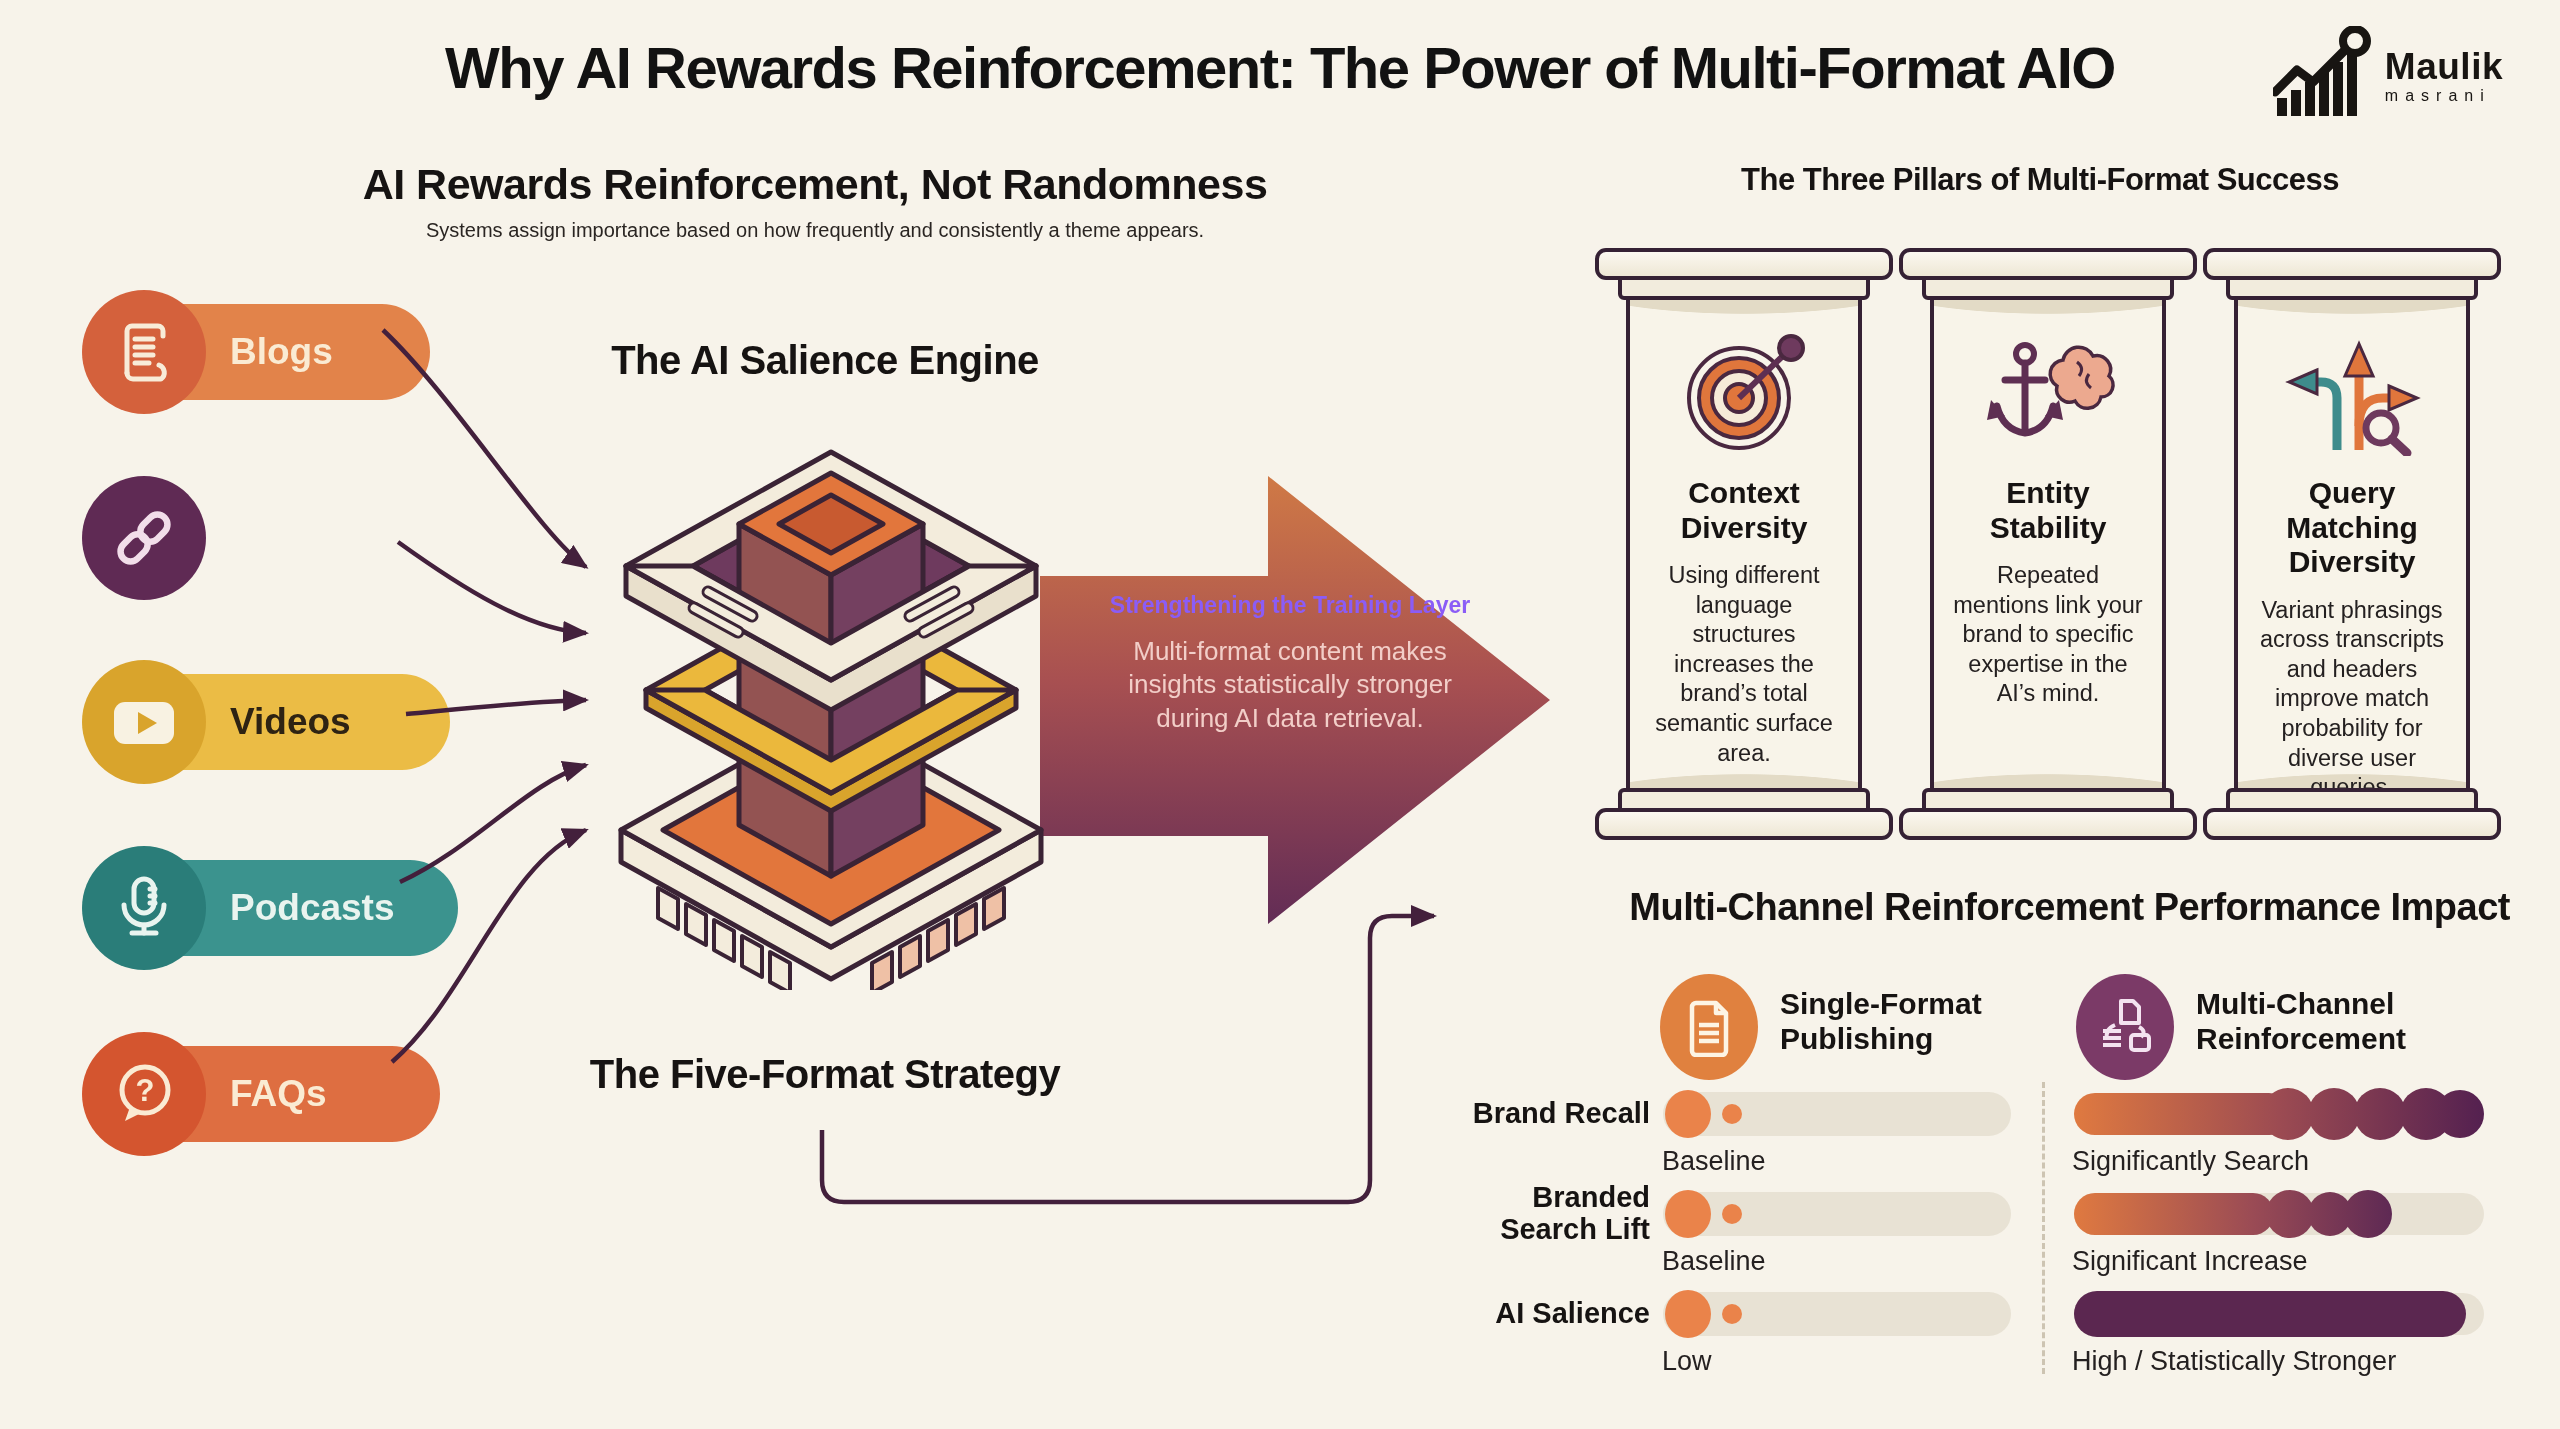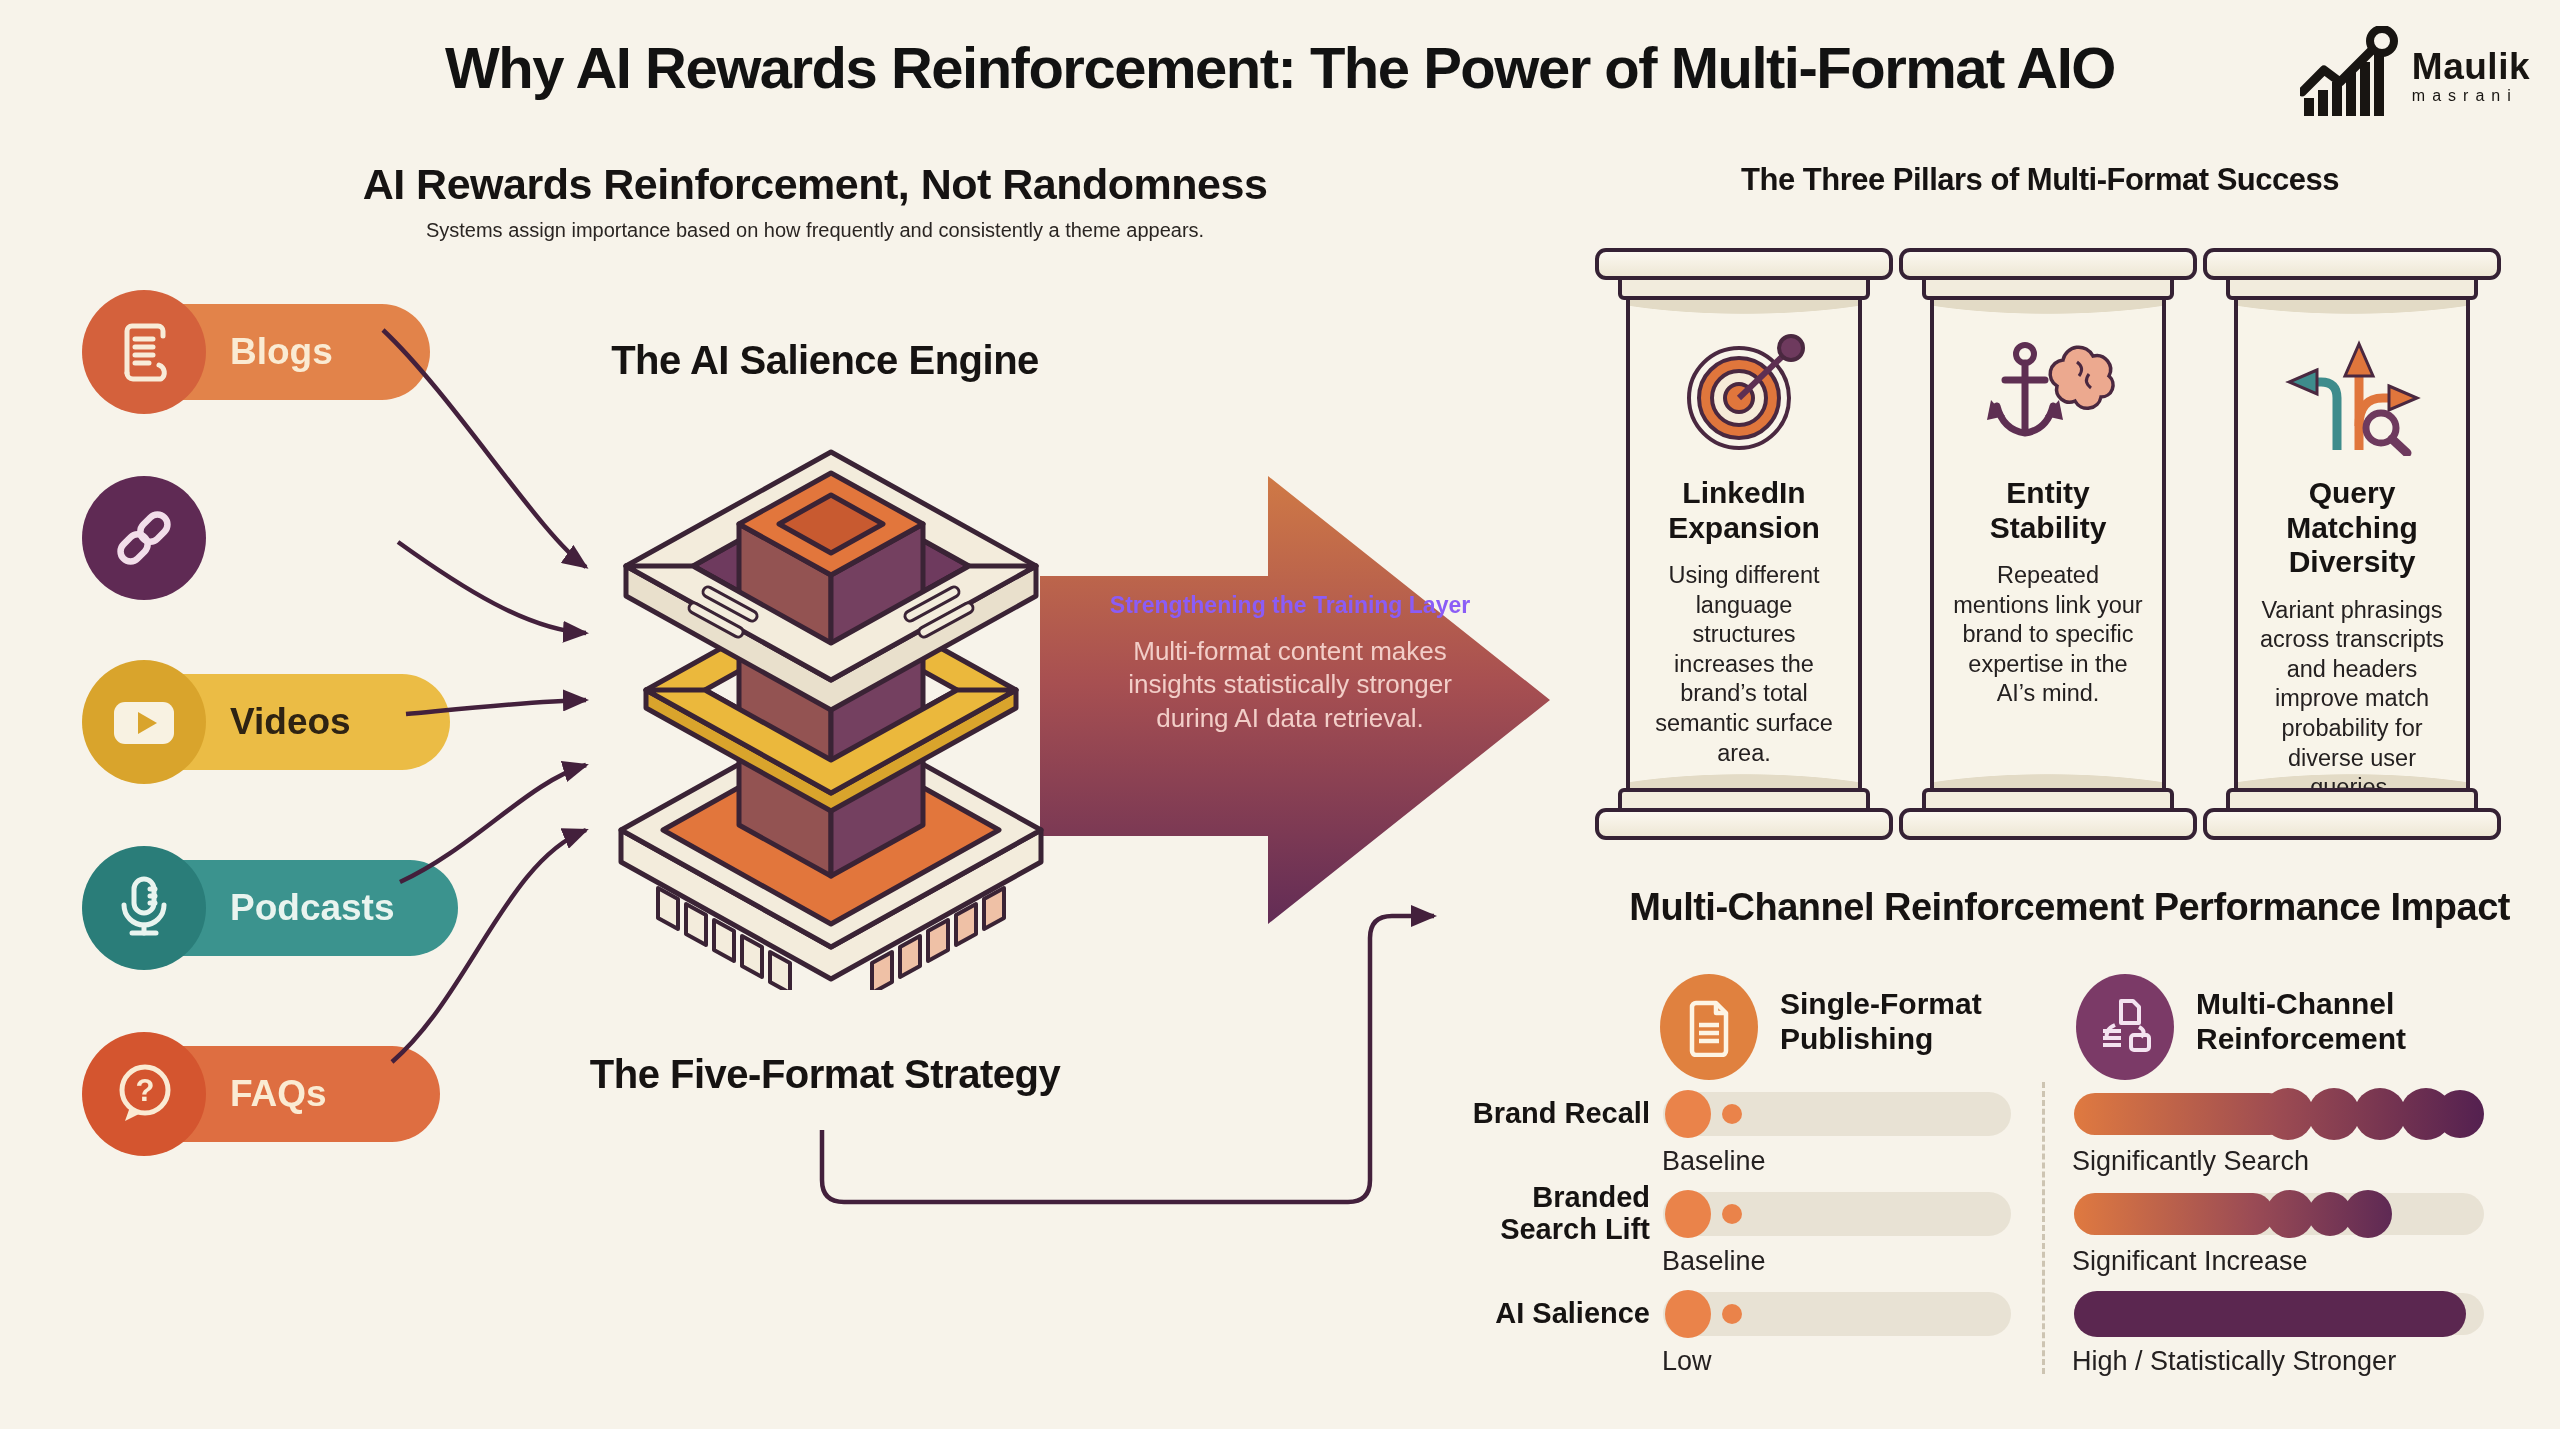--- a/index.html
+++ b/index.html
@@ -7,21 +7,21 @@
     width:2560px; height:1429px; position:relative; overflow:hidden;
     background:#F7F3EA; color:#1C1714;
     font-family:"Liberation Sans", sans-serif;
   }
 
   
   .main-title {
     position:absolute; top:34px; left:0; width:2560px; text-align:center;
     font-size:58px; font-weight:bold; letter-spacing:-1.5px; color:#121212; margin:0;
   }
-  .logo { position:absolute; top:26px; right:30px; display:flex; align-items:center; gap:8px; }
+  .logo { position:absolute; top:26px; right:57px; display:flex; align-items:center; gap:8px; }
   .logo-text { line-height:1; }
   .logo-first { font-size:37px; font-weight:bold; color:#181512; letter-spacing:0.5px; }
   .logo-last  { font-size:16px; color:#181512; letter-spacing:7px; margin-top:3px; }
 
   
   .left-head { position:absolute; top:160px; left:265px; width:1100px; text-align:center; }
   .left-head h2 { margin:0; font-size:43px; font-weight:bold; letter-spacing:-0.5px; color:#161312; }
   .left-head p  { margin:10px 0 0 0; font-size:20px; color:#2A2522; }
 
   .channel { position:absolute; left:82px; width:420px; height:124px; }
@@ -316,21 +316,21 @@
     <div class="pillar-icon">
       <svg width="150" height="124" viewBox="0 0 150 124">
         <circle cx="70" cy="66" r="50" fill="none" stroke="#4A2840" stroke-width="4"></circle>
         <circle cx="70" cy="66" r="40" fill="#E0763C" stroke="#4A2840" stroke-width="4"></circle>
         <circle cx="70" cy="66" r="27" fill="#F6EBD8" stroke="#4A2840" stroke-width="4"></circle>
         <circle cx="70" cy="66" r="14" fill="#E0763C" stroke="#4A2840" stroke-width="4"></circle>
         <line x1="70" y1="66" x2="118" y2="20" stroke="#5E2F52" stroke-width="6"></line>
         <circle cx="122" cy="16" r="12" fill="#6E3A5E" stroke="#4A2840" stroke-width="4"></circle>
       </svg>
     </div>
-    <div class="pillar-title">LinkedIn Expansion</div>
+    <div class="pillar-title">Context Diversity</div>
     <div class="pillar-body">Using different language structures increases the brand’s total semantic surface area.</div>
   </div>
   <div class="neck top"></div>
     <div class="neck bottom"></div>
   <div class="cap top"></div>
   <div class="cap bottom"></div>
 </div>
 
 <div class="pillar pillar-2">
   <div class="shaft">

